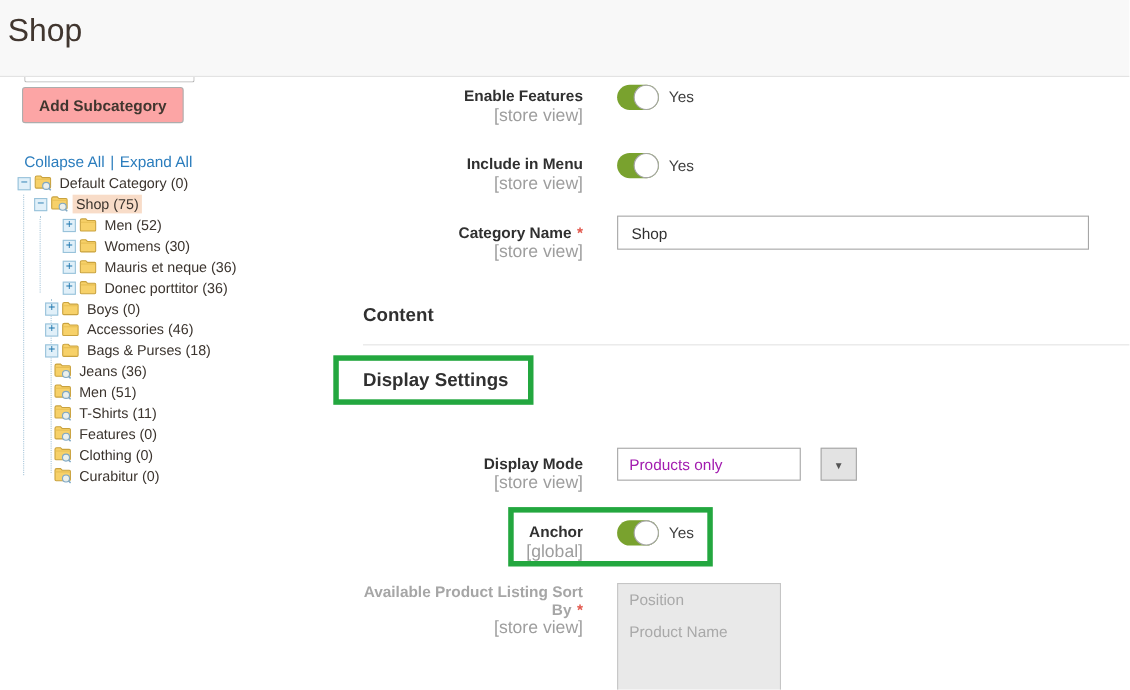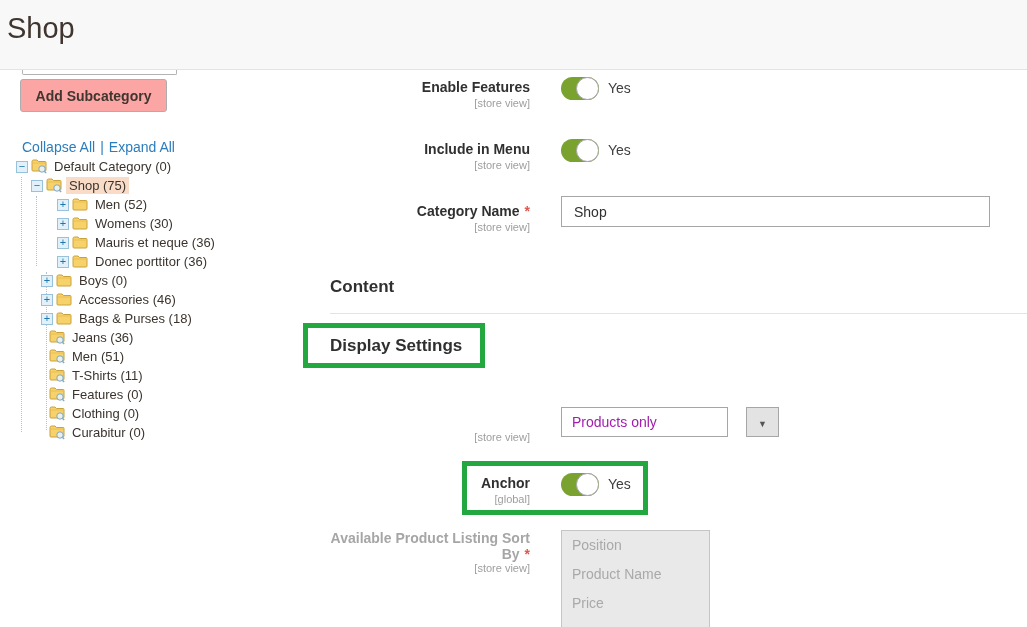--- a/index.html
+++ b/index.html
@@ -30,21 +30,21 @@
   .exp { display:inline-block; width:12px; height:12px; background:#e1f0f9; border:1px solid #98c2da; color:#1e76ad; font-size:11px; line-height:9px; text-align:center; margin-right:3px; flex:0 0 auto; }
   .folder { display:inline-flex; margin-right:4px; flex:0 0 auto; }
   .lbl { padding:1px 3px; }
   .lbl.sel { background:#f8dcc8; }
 
   .conn { position:absolute; border-left:1px dotted #a9c7da; width:0; z-index:0; }
 
   
   .f-label { position:absolute; left:280px; width:250px; text-align:right; font-size:14px; font-weight:600; color:#303030; }
   .f-label.disabled { color:#a6a6a6; }
-  .f-scope { position:absolute; left:280px; width:250px; text-align:right; font-size:11px; font-weight:400; color:#9e9e9e; }
+  .f-scope { position:absolute; left:280px; width:250px; text-align:right; font-size:16px; font-weight:400; color:#9e9e9e; }
   .req { color:#e2574c; margin-left:5px; font-weight:600; }
 
   .toggle { position:absolute; left:561px; width:38px; height:23px; background:#79a22e; border-radius:12px; cursor:pointer; }
   .toggle .knob { position:absolute; right:0; top:0; width:23px; height:23px; background:#fff; border:1px solid #a5a5a5; border-radius:50%; }
   .toggle-text { position:absolute; left:608px; font-size:14px; color:#404040; }
 
   .text-input { position:absolute; left:561px; top:196px; width:429px; height:31px; border:1px solid #a6a6a6; background:#fff; font-size:14px; color:#303030; padding:0 12px; font-family:"Liberation Sans", sans-serif; }
 
   .section-title { position:absolute; left:330px; font-size:17px; font-weight:600; color:#303030; }
   .divider { position:absolute; height:1px; background:#e3e3e3; }
@@ -258,36 +258,36 @@
 
   <div class="f-label" style="top:203px;"><span>Category Name</span><span class="req">*</span></div>
   <div class="f-scope" style="top:221px;">[store view]</div>
   <input class="text-input" type="text" value="Shop" style="">
 
   <div class="section-title" style="top:277px;">Content</div>
   <div class="divider" style="left:330px; top:313px; width:697px;"></div>
 
   <div class="section-title" style="top:336px;">Display Settings</div>
 
+  <div class="f-label" style="top:413px;">Display Mode</div>
   <div class="f-scope" style="top:431px;">[store view]</div>
   <div class="select-box">Products only</div>
   <div class="select-arrow-btn"><span class="arr">▼</span></div>
 
   <div class="f-label" style="top:475px;">Anchor</div>
   <div class="f-scope" style="top:493px;">[global]</div>
   <div class="toggle" style="top:473px;">
       <span class="knob"></span>
     </div>
   <div class="toggle-text" style="top:476px;">Yes</div>
 
   <div class="f-label disabled" style="top:530px;">Available Product Listing Sort</div>
   <div class="f-label disabled" style="top:546px;"><span>By</span><span class="req">*</span></div>
   <div class="f-scope" style="top:562px;">[store view]</div>
   <div class="listbox">
       <div class="opt">Position</div>
       <div class="opt">Product Name</div>
-      <div class="opt">Price</div>
     </div>
 
   <div class="annotation" style="left:303px; top:323px; width:182px; height:45px;"></div>
   <div class="annotation" style="left:462px; top:461px; width:186px; height:54px;"></div>
 
 </div>
 
 </body></html>

